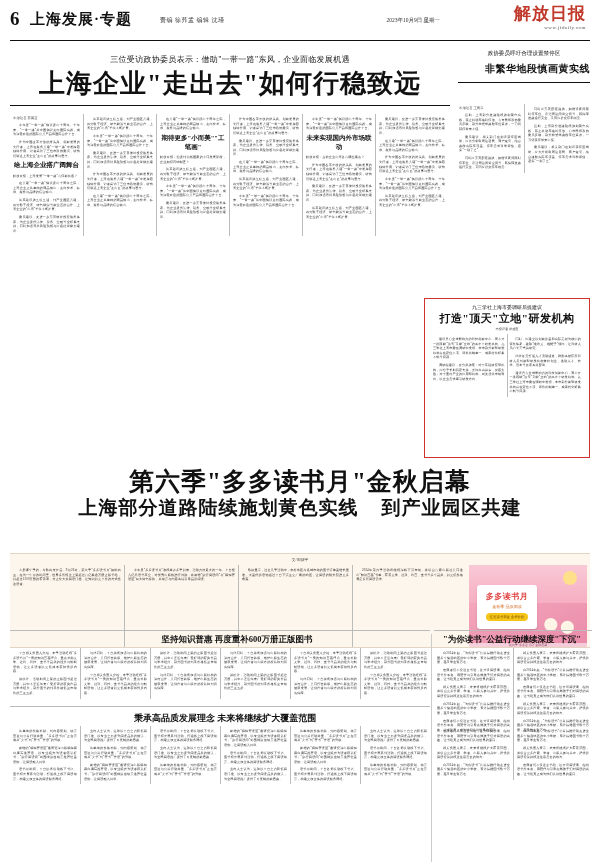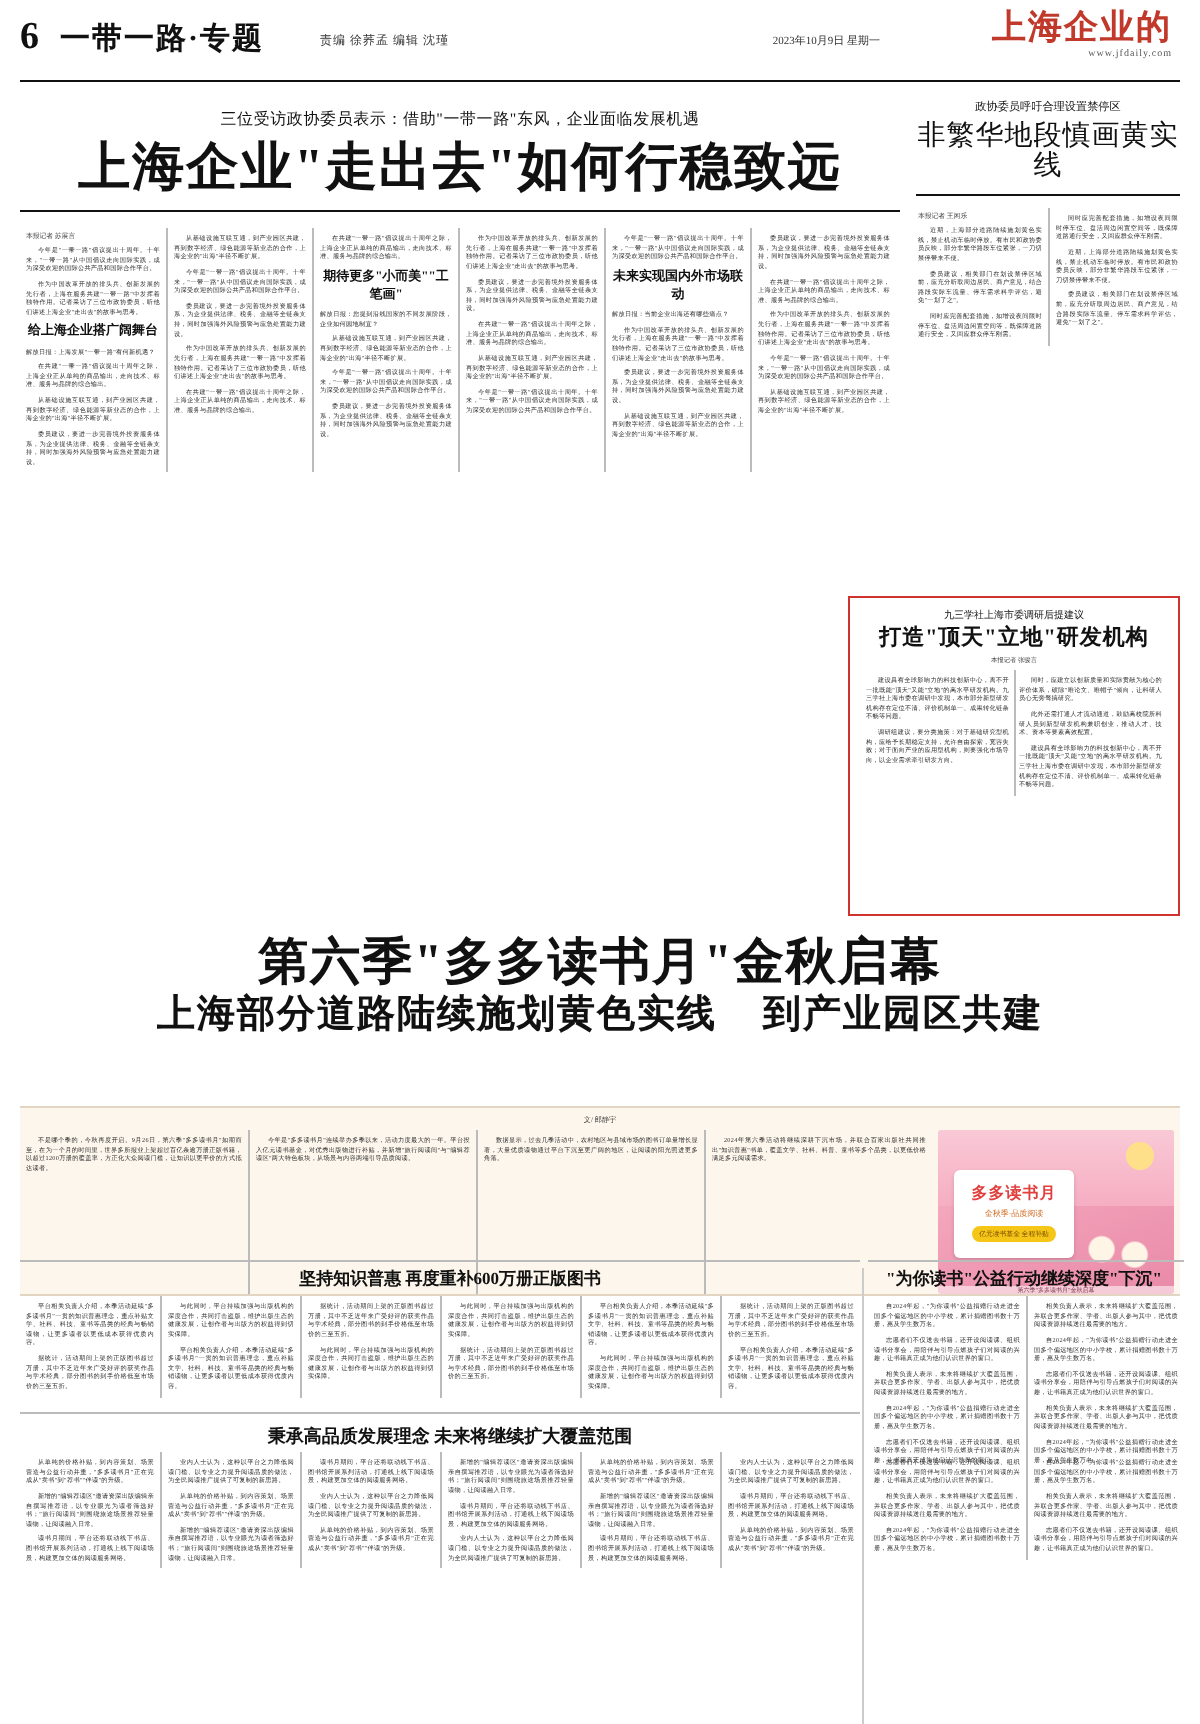--- a/index.html
+++ b/index.html
@@ -63,21 +63,21 @@
   .headline-main{
     font-size:26px;font-weight:bold;text-align:center;letter-spacing:1px;
     font-family:"Liberation Serif", serif;line-height:30px;
   }
   .hr-thin{border:0;border-top:.8px solid #111;margin:6px 0 4px 0;}
 
   
   .rtopwrap{position:absolute;left:458px;top:44px;width:132px;}
   .rkicker{font-size:5.6px;text-align:center;margin-bottom:3px;}
   .rhead{
-    font-size:14px;font-weight:normal;text-align:center;letter-spacing:.5px;
+    font-size:10px;font-weight:bold;text-align:right;letter-spacing:.5px;
     line-height:15px;
   }
 
   
   .cols{position:absolute;display:flex;}
   .cols > div{padding:0 3px;box-sizing:border-box;}
 
   
   .redbox{
     position:absolute;left:424px;top:292px;width:166px;height:160px;
@@ -164,25 +164,25 @@
   .vline{position:absolute;width:0;border-left:.6px solid #ccc;}
   .hline{position:absolute;height:0;border-top:.6px solid #bbb;}
 </style>
 </head>
 <body>
 
 <div class="page">
 
   <div class="masthead">
     <div class="mh-num">6</div>
-    <div class="mh-title">一带一路·专题</div>
+    <div class="mh-title">上海发展·专题</div>
     <div class="mh-sub">责编  徐荞孟   编辑  沈瑾</div>
     <div class="mh-date">2023年10月9日 星期一</div>
     <div class="mh-logo">
-      <div class="lg">上海企业的</div>
+      <div class="lg">解放日报</div>
       <div class="lgs">www.jfdaily.com</div>
     </div>
   </div>
 
   <div class="topwrap">
     <div class="kicker">三位受访政协委员表示：借助"一带一路"东风，企业面临发展机遇</div>
     <div class="headline-main">上海企业"走出去"如何行稳致远</div>
     <hr class="hr-thin">
   </div>
 
@@ -312,21 +312,21 @@
             <div class="t2">金秋季·品质阅读</div>
             <div class="pill">亿元读书基金 全程补贴</div>
           </div>
           <div class="ppl"></div>
           <div class="cap">第六季"多多读书月"金秋启幕</div>
         </div>
       </div>
     </div>
   </div>
 
-  <div class="lowhead" style="left:120px;top:628px;width:210px;">坚持知识普惠  再度重补600万册正版图书</div>
+  <div class="lowhead" style="left:132px;top:628px;width:210px;">坚持知识普惠  再度重补600万册正版图书</div>
   <div class="lowhead" style="left:432px;top:628px;width:160px;">"为你读书"公益行动继续深度"下沉"</div>
 
   <div class="cols" style="left:10px;top:642px;width:420px;">
     <div style="width:70px;">
       <p class="ft ind">平台相关负责人介绍，本季活动延续"多多读书月"一贯的知识普惠理念，重点补贴文学、社科、科技、童书等品类的经典与畅销读物，让更多读者以更低成本获得优质内容。</p>
       <p class="ft ind">据统计，活动期间上架的正版图书超过万册，其中不乏近年来广受好评的获奖作品与学术经典，部分图书的到手价格低至市场价的三至五折。</p>
     </div>
     <div style="width:70px;" class="colrule">
       <p class="ft ind">与此同时，平台持续加强与出版机构的深度合作，共同打击盗版，维护出版生态的健康发展，让创作者与出版方的权益得到切实保障。</p>
       <p class="ft ind">平台相关负责人介绍，本季活动延续"多多读书月"一贯的知识普惠理念，重点补贴文学、社科、科技、童书等品类的经典与畅销读物，让更多读者以更低成本获得优质内容。</p>

